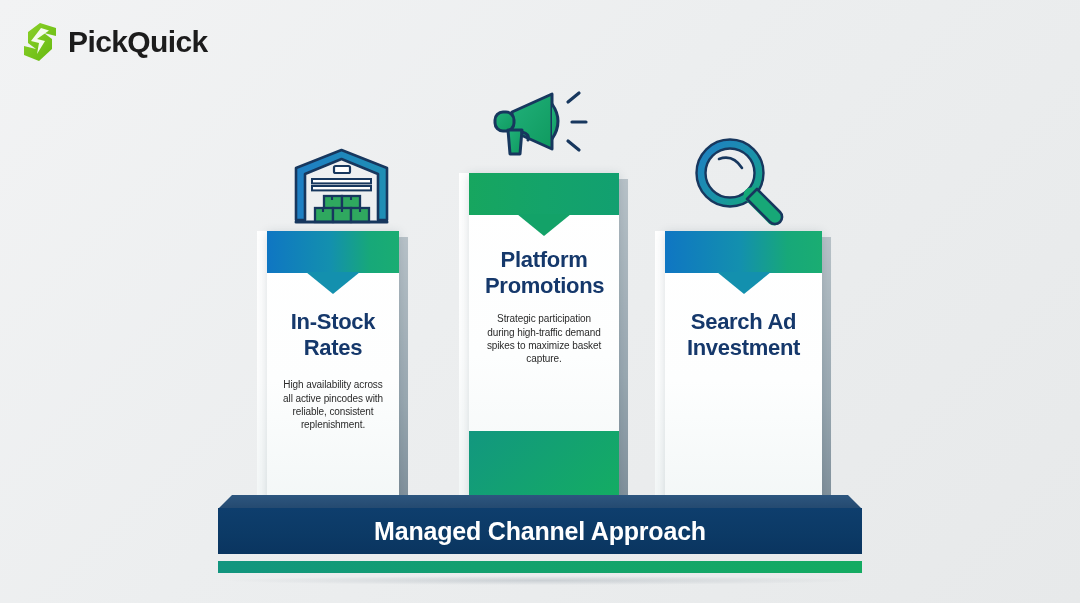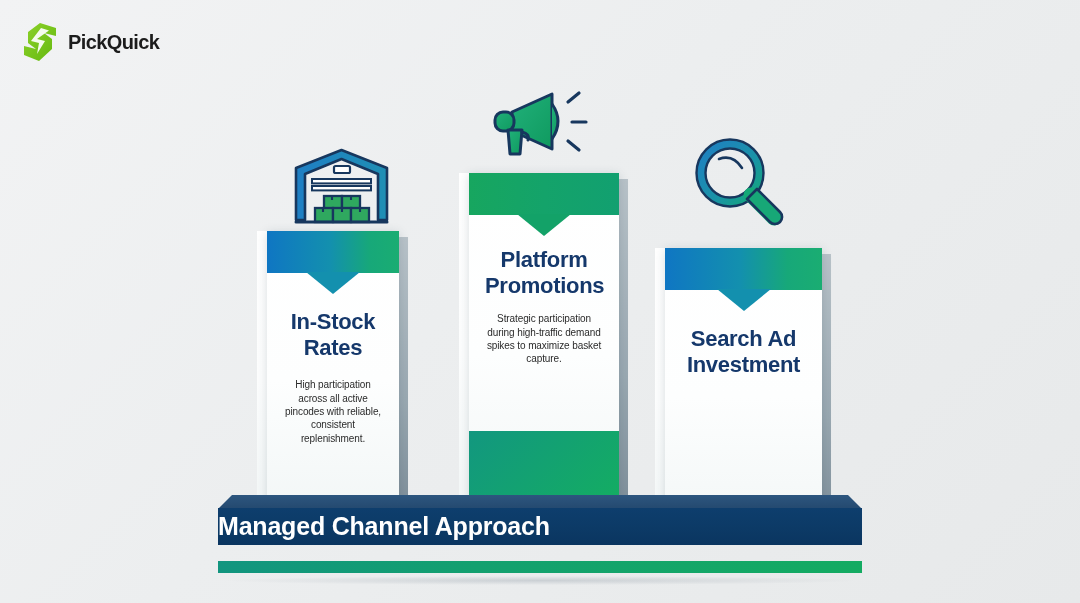--- a/index.html
+++ b/index.html
@@ -20,21 +20,21 @@
   #logo {
     position: absolute;
     left: 22px;
     top: 22px;
     display: flex;
     align-items: center;
     gap: 10px;
   }
   #logo-mark { width: 36px; height: 40px; display: block; }
   #logo-text {
-    font-size: 20px;
+    font-size: 30px;
     font-weight: 700;
     color: #1c1c1c;
     letter-spacing: -0.6px;
     line-height: 1;
   }
 
   
   #stage {
     position: absolute;
     left: 0; top: 0;
@@ -123,21 +123,21 @@
   #pillar-instock { left: 257px; top: 231px; width: 142px; height: 272px; }
   #pillar-instock .pillar-body { padding-top: 36px; }
   #pillar-instock .pillar-title { margin-bottom: 18px; }
 
   
   #pillar-promos { left: 459px; top: 173px; width: 160px; height: 330px; }
   #pillar-promos .pillar-body { padding-top: 32px; }
   #pillar-promos .pillar-title { margin-bottom: 14px; }
 
   
-  #pillar-search { left: 655px; top: 248px; width: 167px; height: 272px; }
+  #pillar-search { left: 655px; top: 231px; width: 167px; height: 272px; }
   #pillar-search .pillar-body { padding-top: 36px; }
   #pillar-search .pillar-title { margin-bottom: 18px; }
 
   
   #base {
     position: absolute;
     left: 218px;
     top: 495px;
     width: 644px;
     height: 82px;
@@ -147,24 +147,25 @@
     left: 0; top: 0;
     width: 100%;
     height: 14px;
     background: linear-gradient(180deg, #2d567f 0%, #24496f 100%);
     clip-path: polygon(14px 0, calc(100% - 14px) 0, 100% 100%, 0 100%);
   }
   #base-front {
     position: absolute;
     left: 0; top: 13px;
     width: 100%;
-    height: 37px;
+    height: 46px;
     background: linear-gradient(180deg, #0e3e6d 0%, #0c3a66 55%, #0a3560 100%);
     display: flex;
     align-items: center;
+    justify-content: center;
   }
   #base-title {
     color: #ffffff;
     font-size: 25px;
     font-weight: 700;
     letter-spacing: -0.2px;
   }
   #base-strip {
     position: absolute;
     left: 0; top: 66px;
@@ -253,21 +254,21 @@
   </svg>
 
   <div class="pillar" id="pillar-instock">
     <div class="pillar-side"></div>
     <div class="pillar-inner">
       <div class="pillar-head">
         <div class="notch"></div>
       </div>
       <div class="pillar-body">
         <div class="pillar-title">In-Stock Rates</div>
-        <div class="pillar-desc">High participation across all active pincodes with reliable, consistent replenishment.</div>
+        <div class="pillar-desc">High availability across all active pincodes with reliable, consistent replenishment.</div>
       </div>
     </div>
   </div>
 
   <div class="pillar" id="pillar-promos">
     <div class="pillar-side"></div>
     <div class="pillar-inner">
       <div class="pillar-head green">
         <div class="notch green"></div>
       </div>

